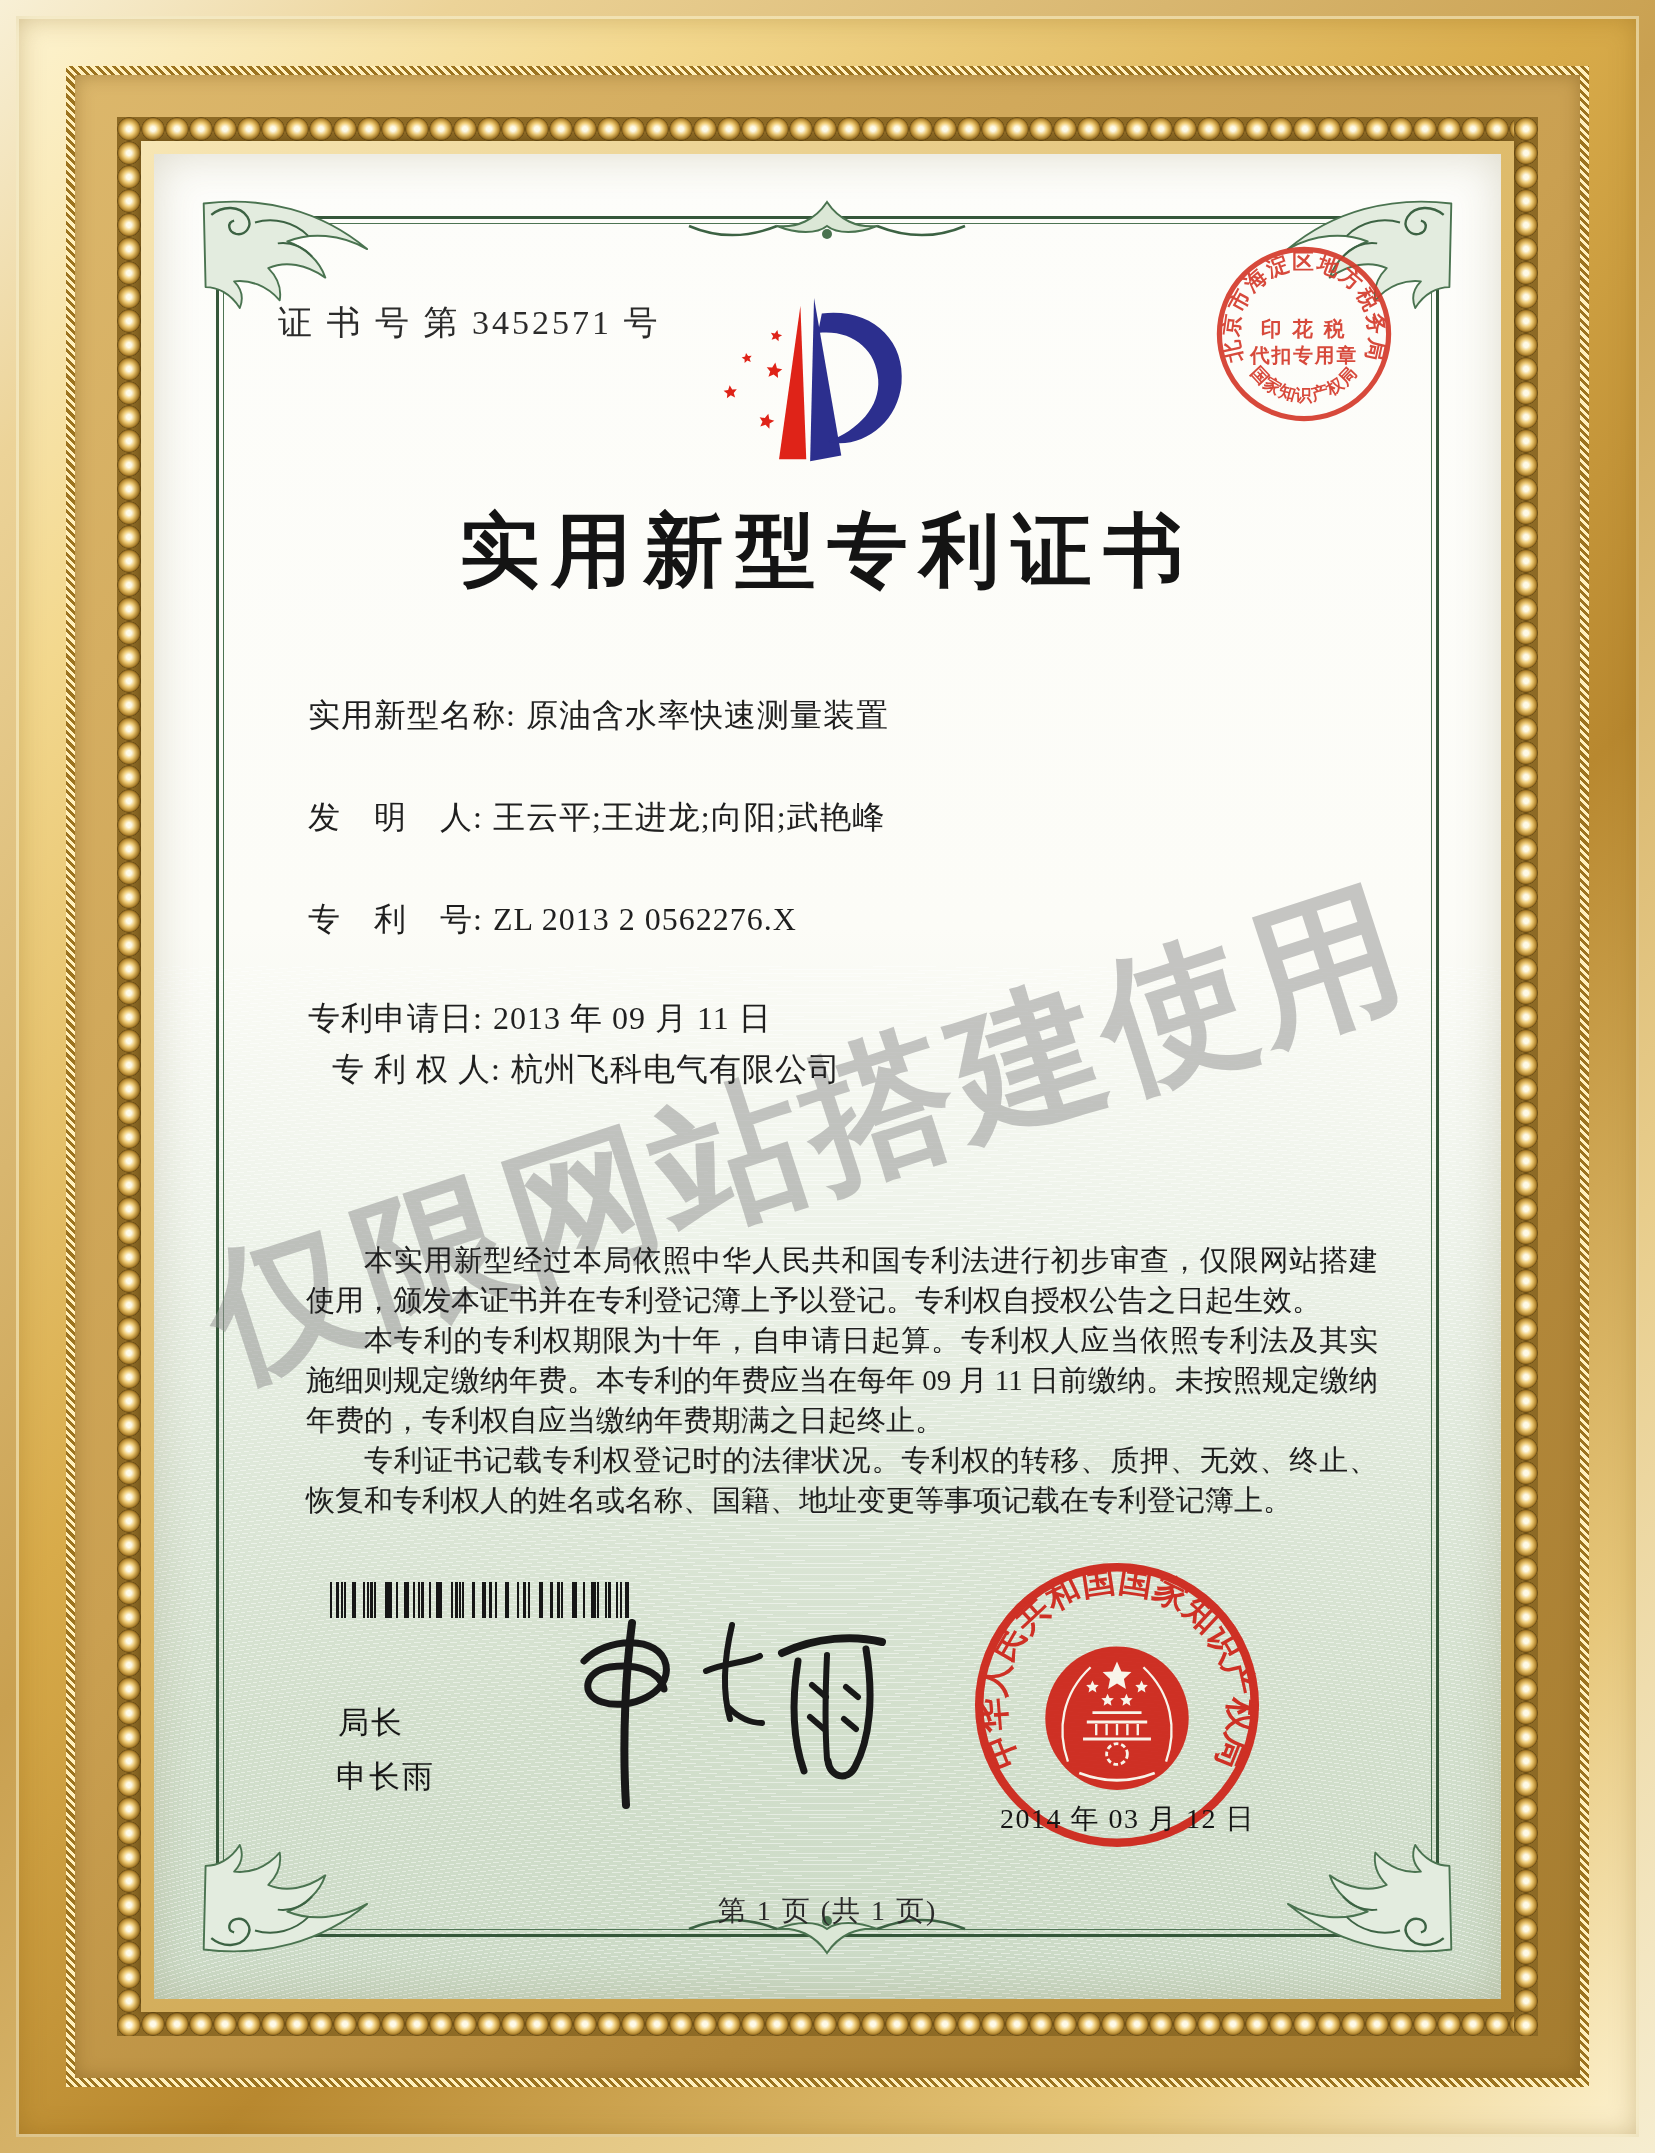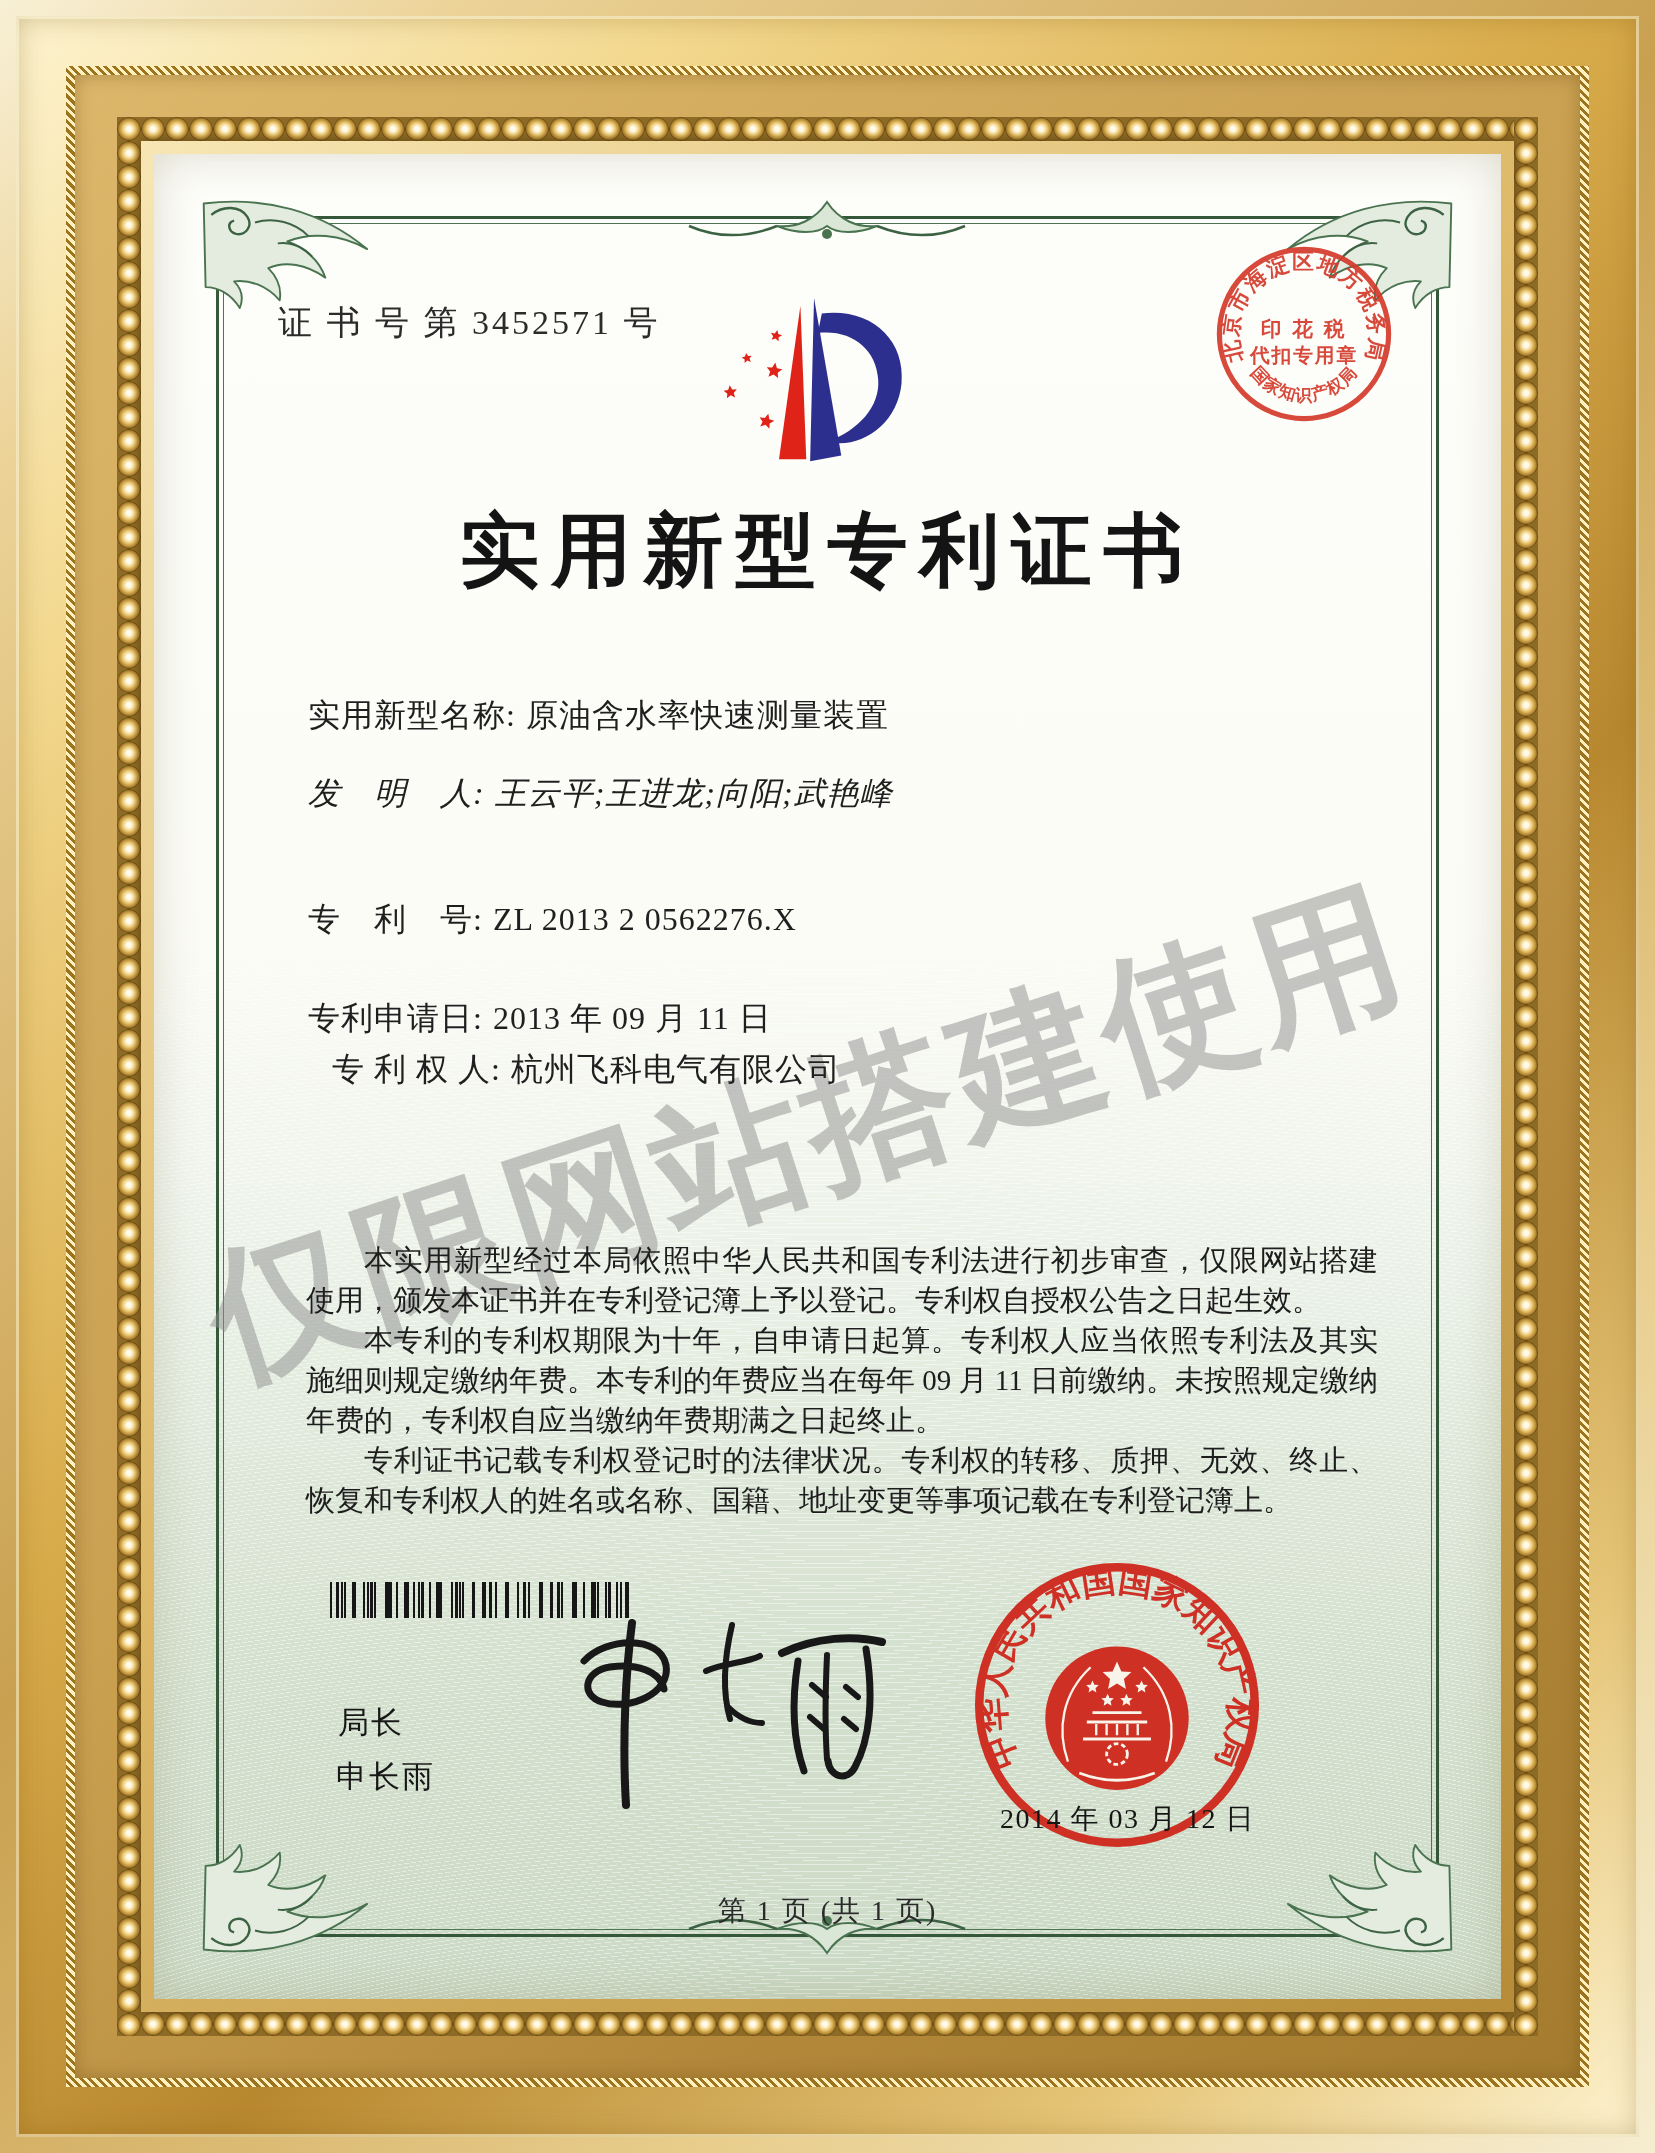--- a/index.html
+++ b/index.html
@@ -40,21 +40,21 @@
   .green-border::after{content:'';position:absolute;inset:4px;border:1px solid #4d7453;}
   .ornament{position:absolute;z-index:1;pointer-events:none;}
   
   .cert-number{position:absolute;left:124px;top:146px;z-index:3;font-size:34px;letter-spacing:3px;color:#2b2b2b;}
   .logo{position:absolute;left:556px;top:140px;width:210px;height:175px;z-index:3;}
   .tax-stamp{position:absolute;left:1056px;top:86px;width:188px;height:188px;z-index:4;opacity:.92;}
   .title{position:absolute;left:0;right:0;top:344px;z-index:3;text-align:center;
     font-size:80px;font-weight:bold;letter-spacing:12px;color:#141414;}
   .row{position:absolute;left:154px;z-index:3;font-size:32px;color:#1f1f1f;letter-spacing:1px;white-space:nowrap;}
   .row .val{margin-left:10px;}
-  .r1{top:540px;} .r2{top:618px;font-style:italic;} .r3{top:744px;text-align:right;} .r4{top:843px;} .r5{top:894px;margin-left:24px;} .r6{top:1046px;}
+  .r1{top:540px;} .r2{top:642px;} .r3{top:744px;text-align:right;} .r4{top:843px;} .r5{top:894px;margin-left:24px;} .r6{top:1046px;}
   .paras{position:absolute;left:152px;top:1086px;width:1072px;z-index:3;
     font-size:29px;line-height:40px;color:#1d1d1d;text-align:justify;}
   .paras p{margin:0;text-indent:2em;}
   .barcode{position:absolute;left:176px;top:1428px;width:304px;height:36px;z-index:3;
     background-image:
       repeating-linear-gradient(90deg,#161616 0 2px,rgba(0,0,0,0) 2px 11px),
       repeating-linear-gradient(90deg,rgba(0,0,0,0) 0 6px,#161616 6px 9px,rgba(0,0,0,0) 9px 17px),
       repeating-linear-gradient(90deg,rgba(0,0,0,0) 0 14px,#161616 14px 16px,rgba(0,0,0,0) 16px 23px);}
   .signer-title{position:absolute;left:184px;top:1548px;z-index:3;font-size:31px;color:#171717;letter-spacing:2px;}
   .signer-name{position:absolute;left:182px;top:1602px;z-index:3;font-size:31px;color:#171717;letter-spacing:2px;}

